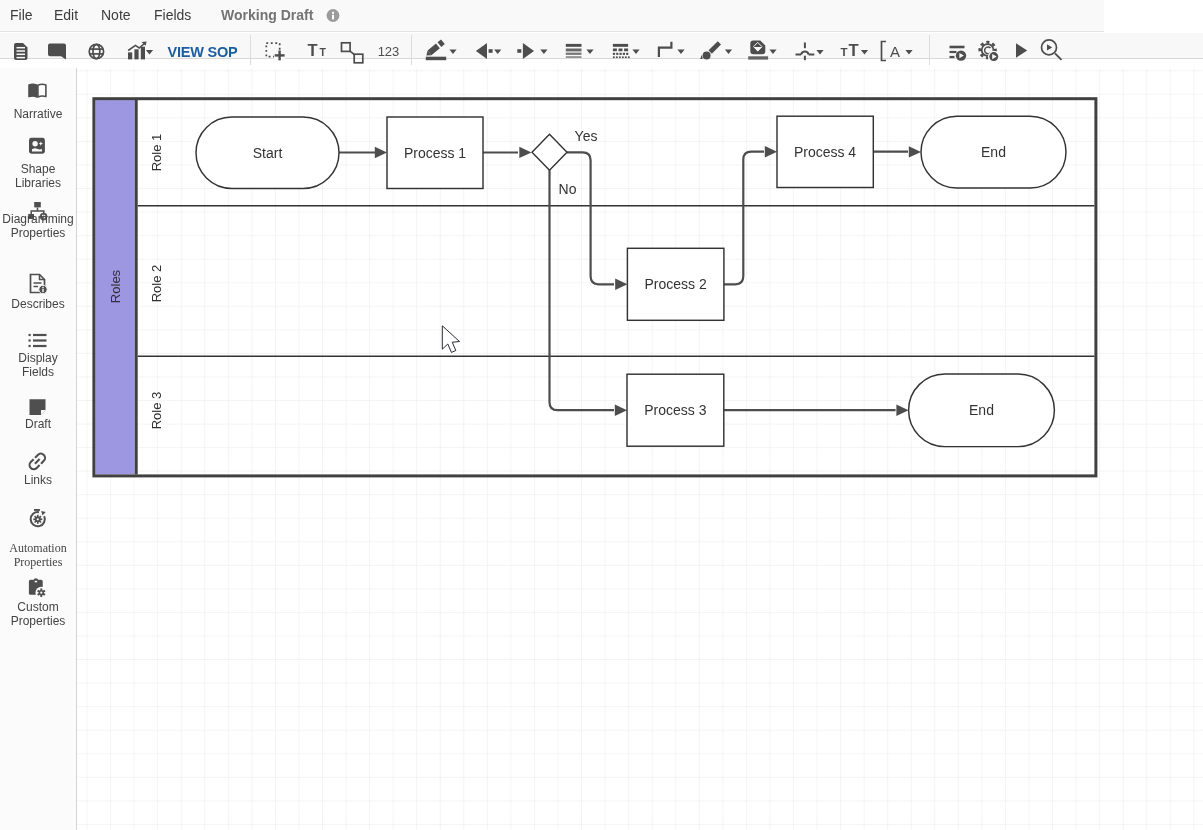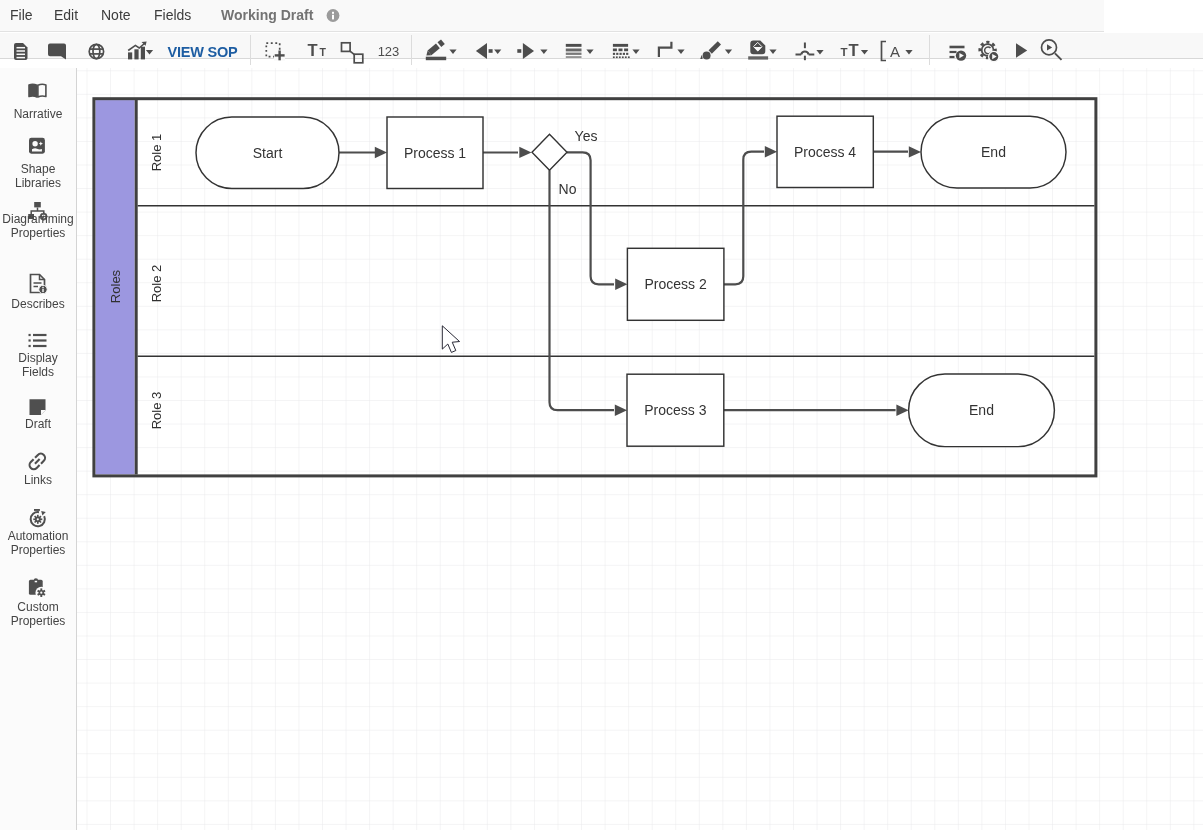--- a/index.html
+++ b/index.html
@@ -275,21 +275,21 @@
   <circle cx="41.3" cy="524.7" r="2.6" fill="#4f4f4f"></circle>
   <circle cx="41.3" cy="524.7" r="1.1" fill="#fbfbfb"></circle>
 </svg>
   <div class="slabel" style="top:39px;">Narrative</div>
   <div class="slabel" style="top:93.5px;">Shape<br>Libraries</div>
   <div class="slabel" style="top:144px;">Diagramming<br>Properties</div>
   <div class="slabel" style="top:229px;">Describes</div>
   <div class="slabel" style="top:283px;">Display<br>Fields</div>
   <div class="slabel" style="top:349px;">Draft</div>
   <div class="slabel" style="top:404.5px;">Links</div>
-  <div class="slabel" style="top:461px;">Automation<br>Properties</div>
+  <div class="slabel" style="top:473px;font-family:Liberation Serif, serif;">Automation<br>Properties</div>
   <div class="slabel" style="top:531.5px;">Custom<br>Properties</div>
 </div>
 <div id="canvas">
 <svg id="diagram" width="1126" height="762" viewBox="77 68 1126 762">
   <defs>
     <pattern id="grid" patternUnits="userSpaceOnUse" x="86.5" y="70.3" width="23.55" height="23.55">
       <path d="M0,0 H23.55 M0,0 V23.55" fill="none" stroke="#e9e9ec" stroke-width="1"></path>
     </pattern>
   </defs>
   <rect x="77" y="68" width="1126" height="762" fill="url(#grid)"></rect>

